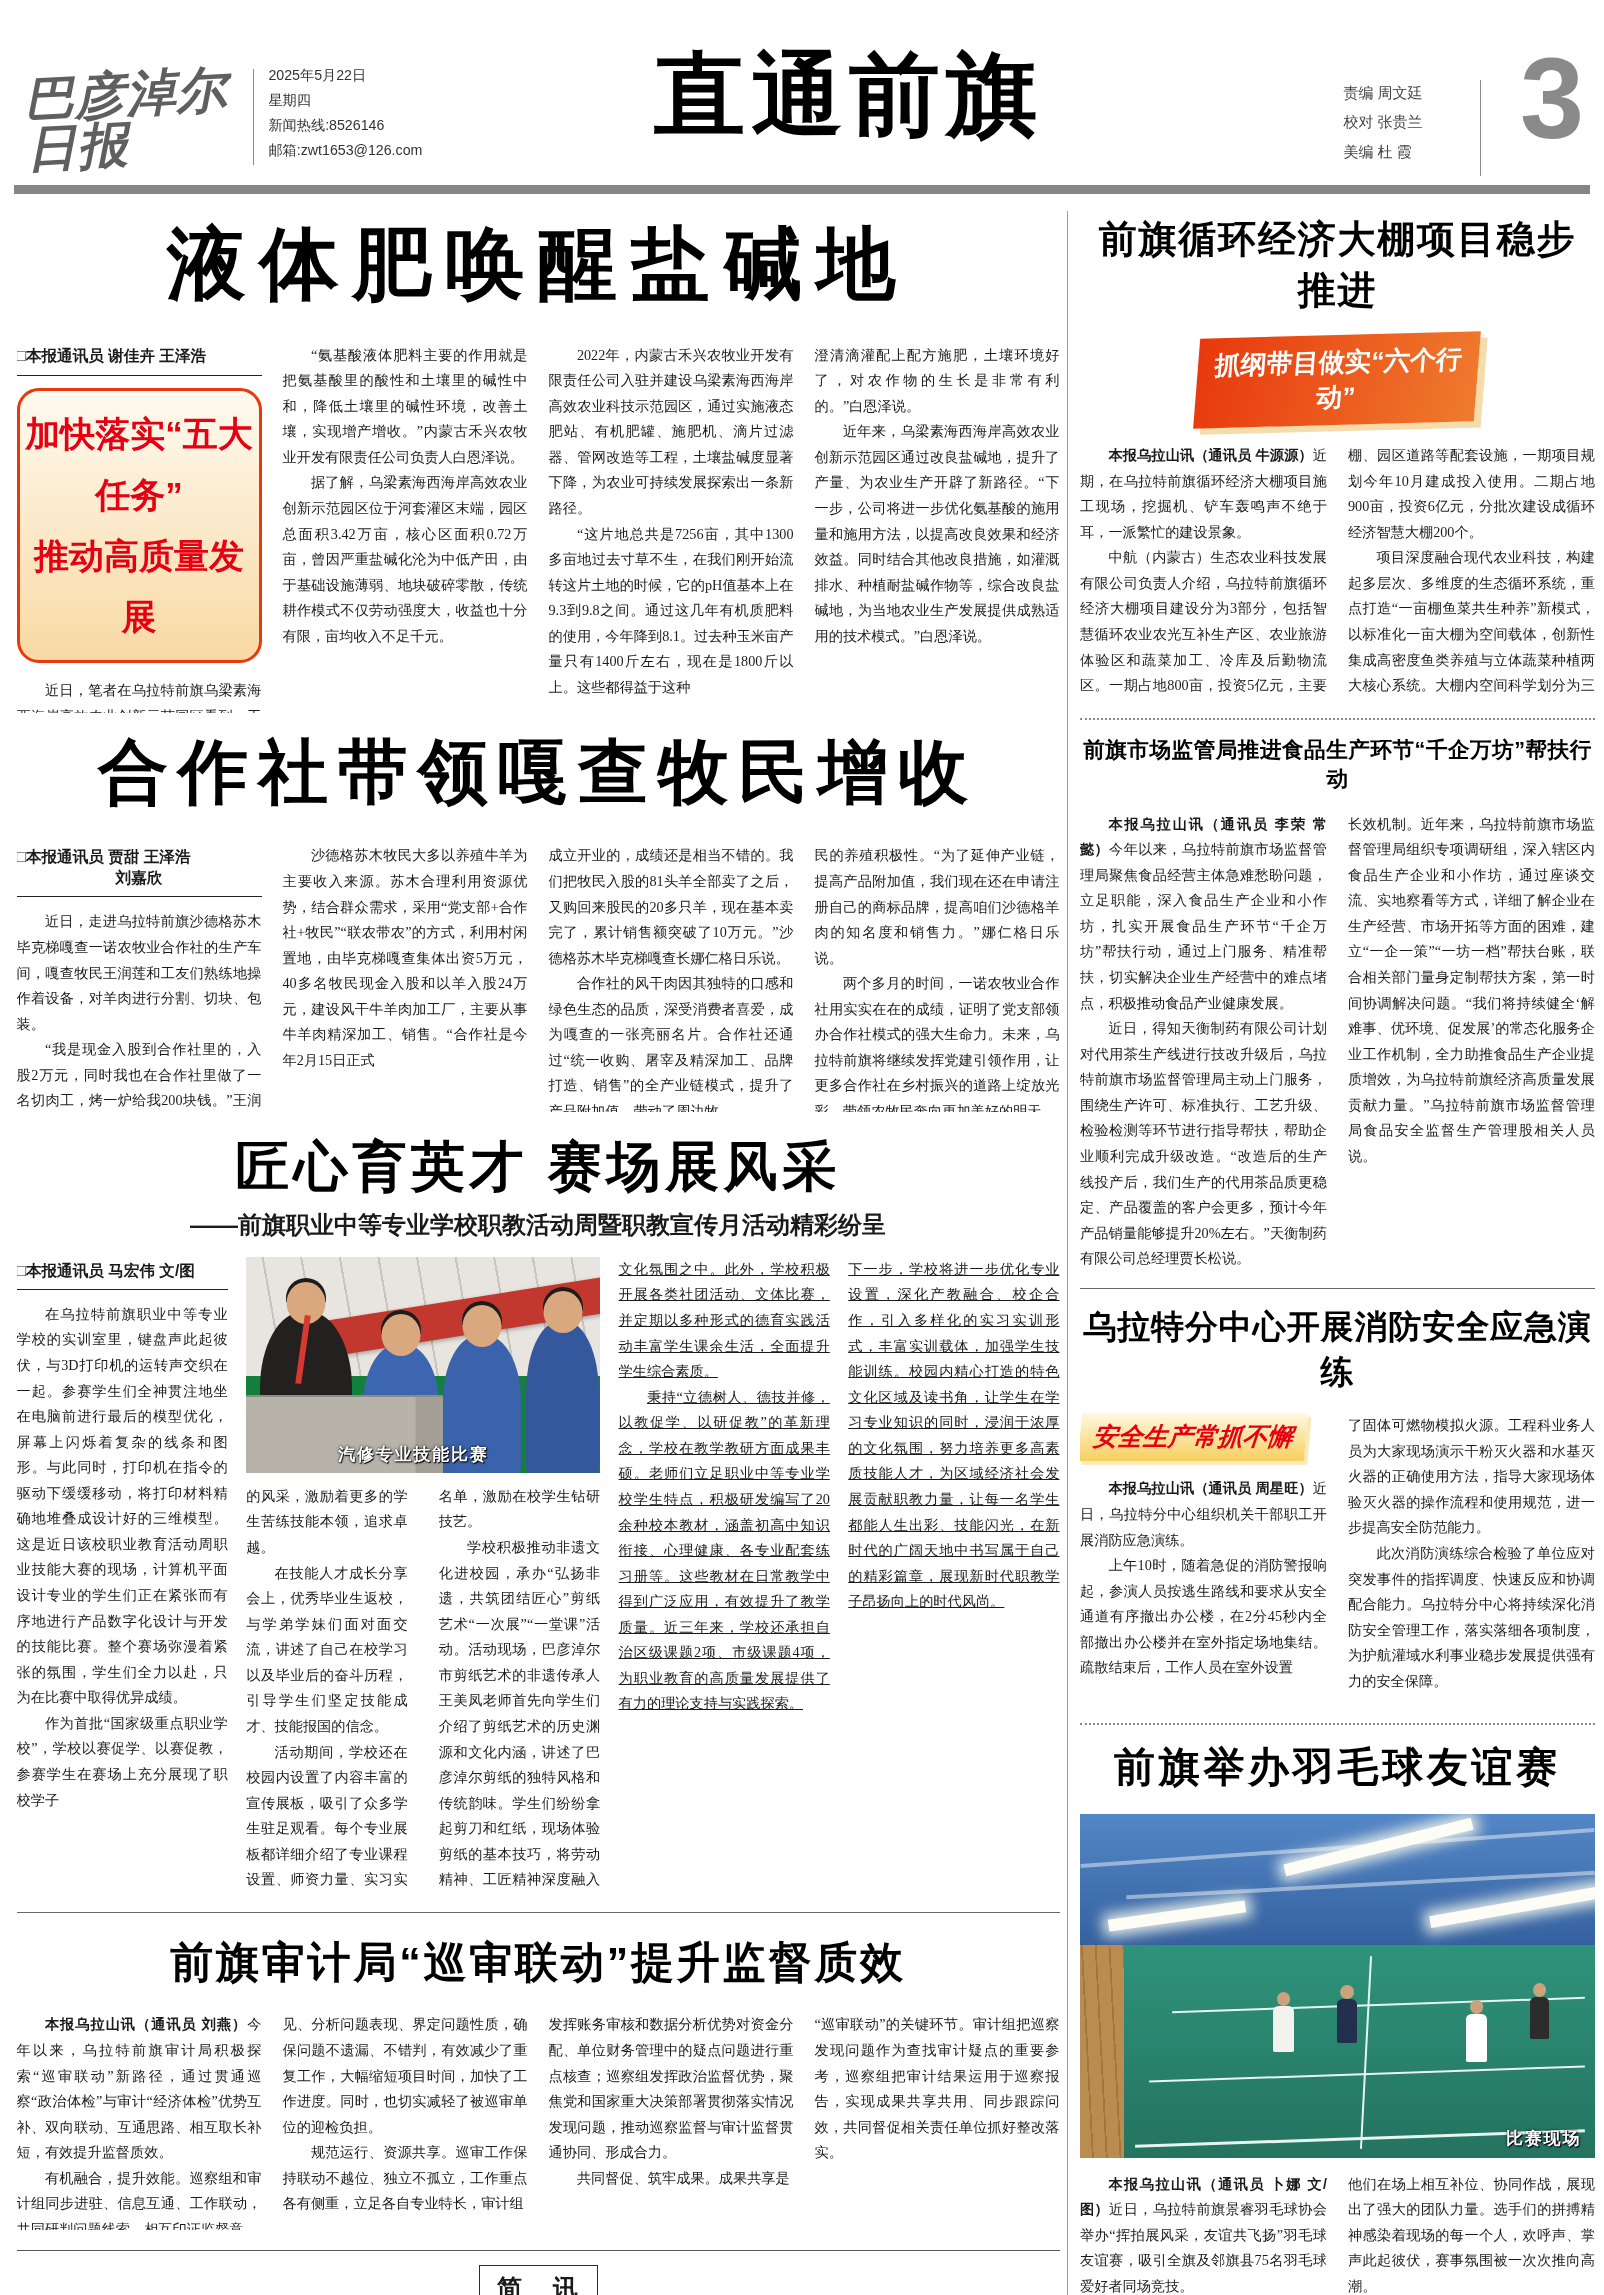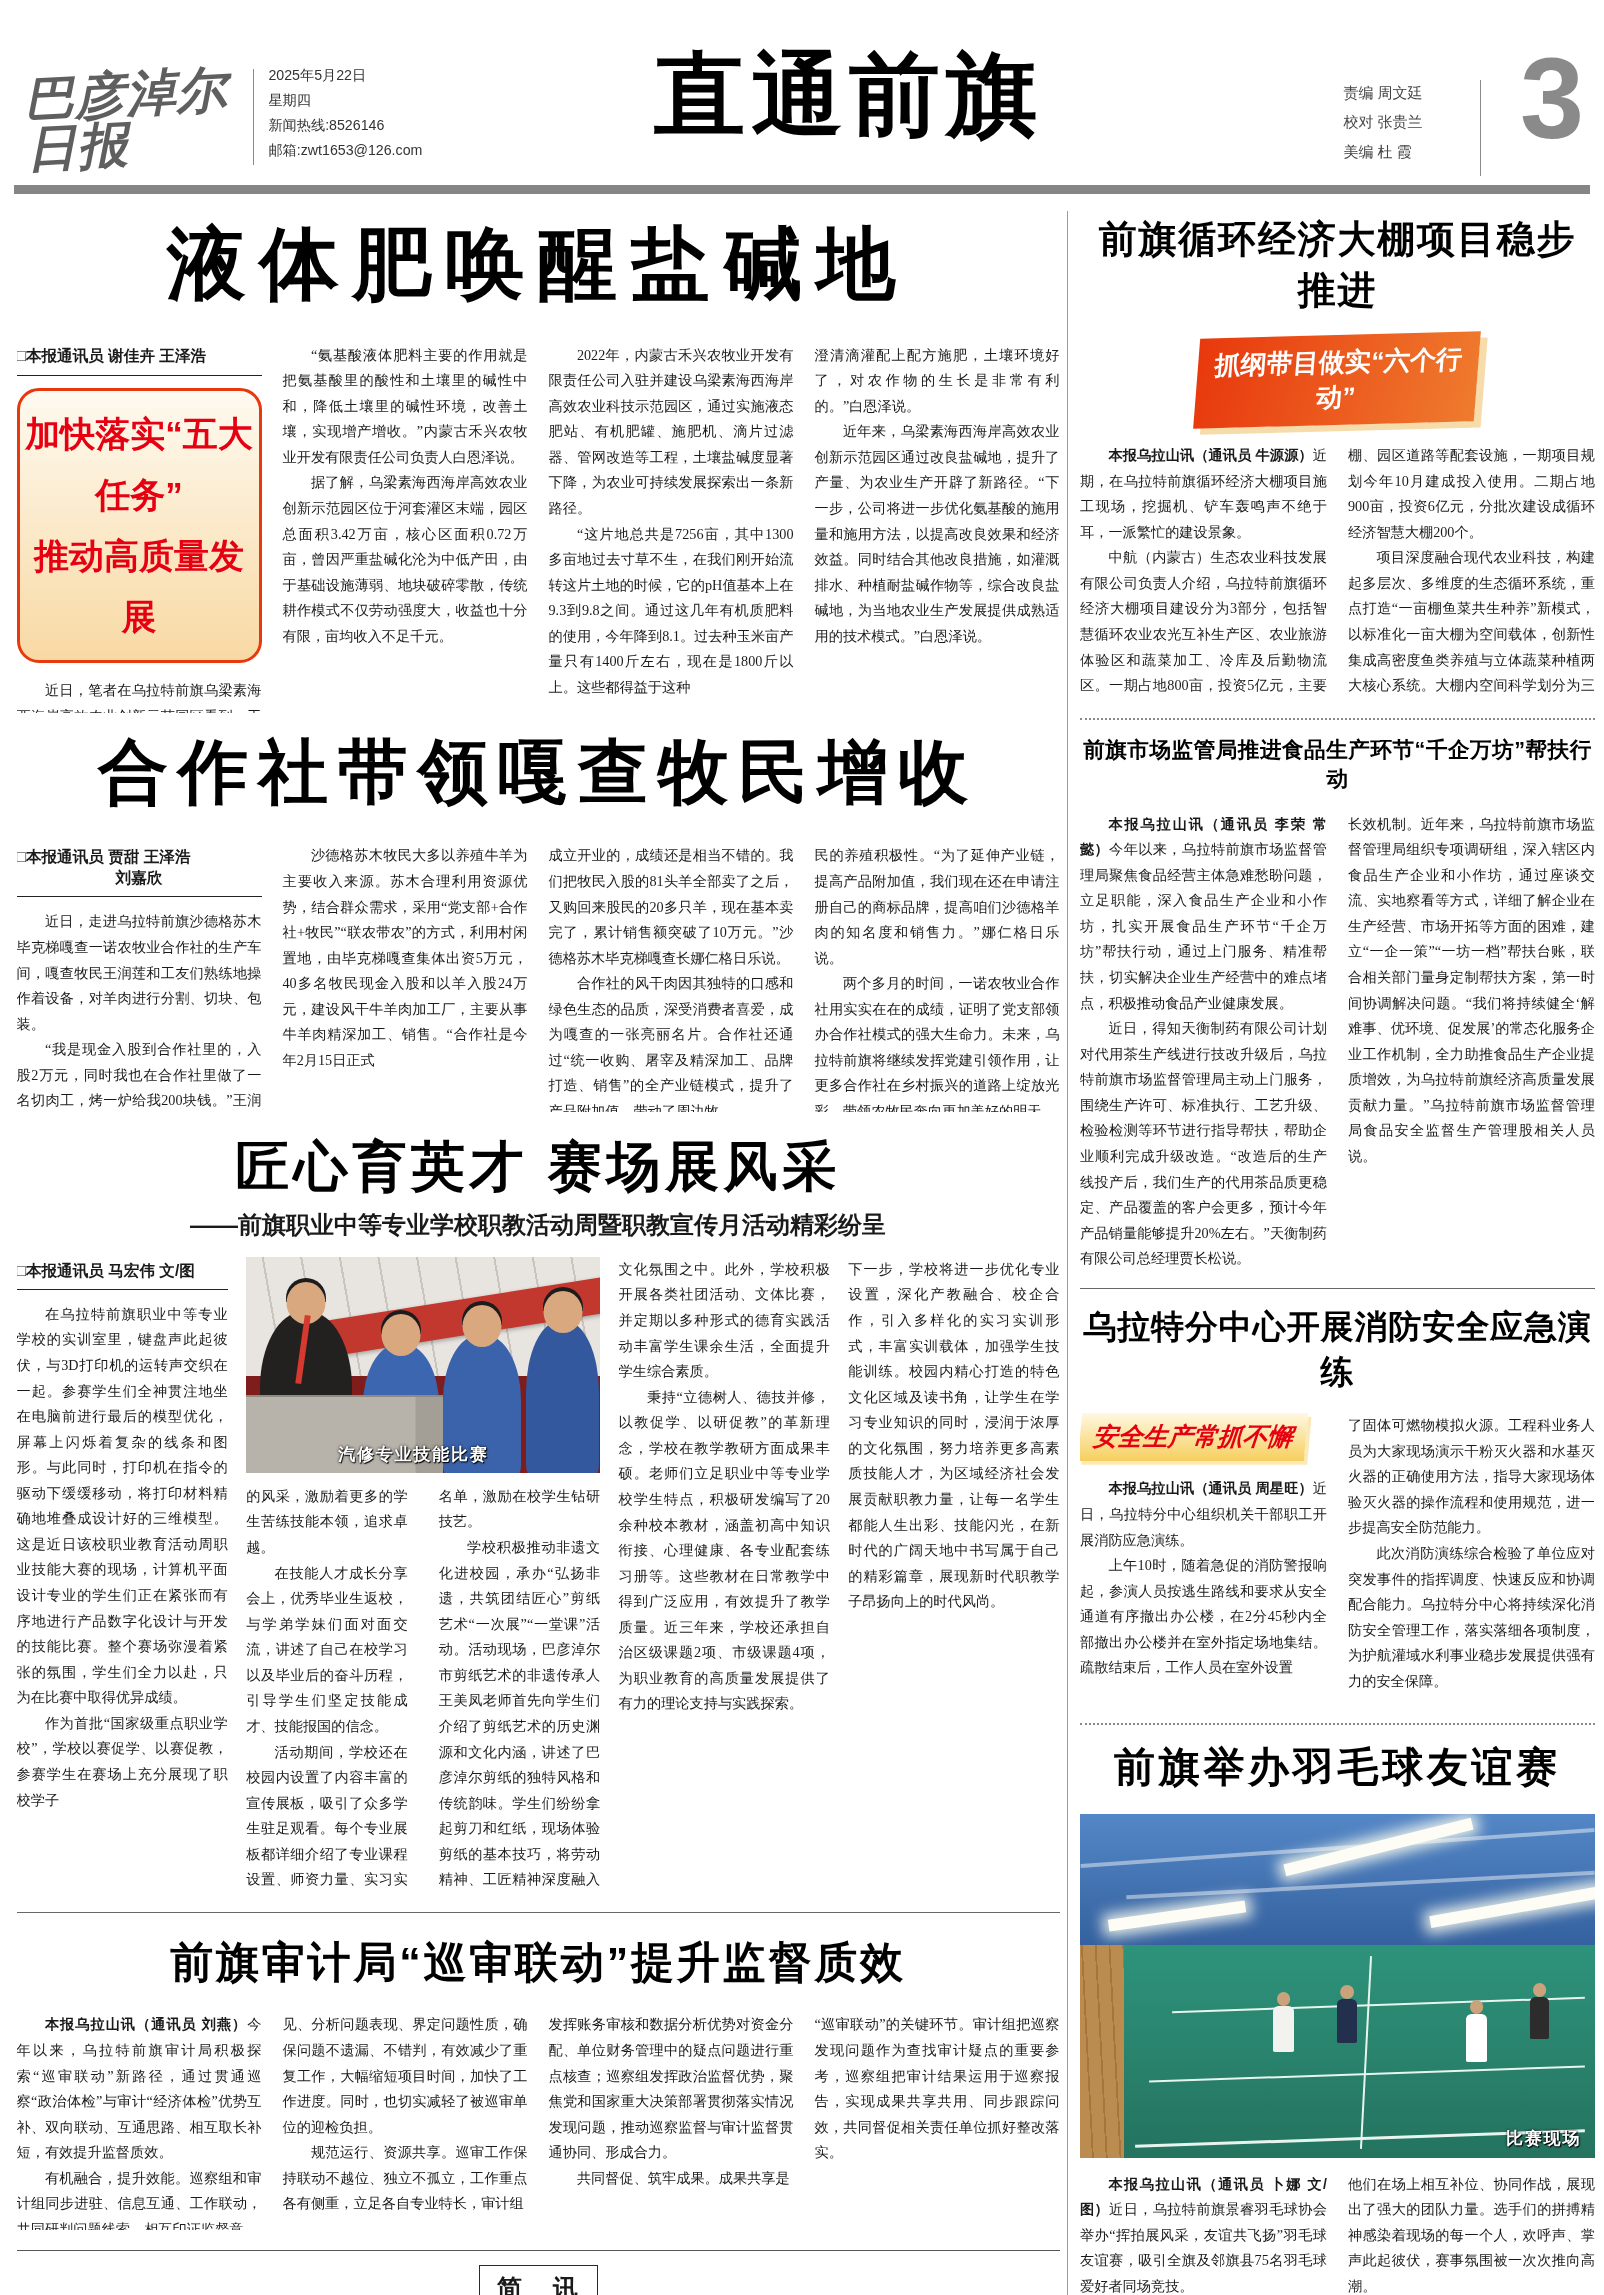--- a/index.html
+++ b/index.html
@@ -45,22 +45,22 @@
   .a1-body{height:370px;}
   
   .a3-title{font-size:70px;letter-spacing:10px;margin:13.8px 0 23px 0;}
   .a3-body{height:269px;}
   
   .a4-title{font-size:54px;letter-spacing:4.6px;margin:18.4px 0 5.5px 0;}
   .a4-sub{font-family:"Liberation Sans",sans-serif;font-weight:bold;font-size:24px;text-align:center;margin-bottom:15.6px;}
   .a4-body{height:640px;}
   .a4-c1{flex:0 0 174px;}
   .a4-mid{flex:0 0 354px;display:flex;flex-direction:column;}
-  .a4-c45{flex:1 1 0;min-width:0;}
-  .photo1{position:relative;width:354px;height:216px;overflow:hidden;background:#7f1d1d;margin-bottom:11px;}
+  .a4-c45{flex:1 1 0;min-width:0;text-decoration:underline;}
+  .photo1{position:relative;width:354px;height:216px;overflow:hidden;background:#15803d;margin-bottom:11px;}
   .p1-ceiling{position:absolute;inset:0 0 45% 0;background:
       repeating-linear-gradient(80deg,#e8e5e0 0 36px,#c9c5be 36px 38px),
       repeating-linear-gradient(-12deg,rgba(255,255,255,.55) 0 27.5px,rgba(160,155,148,.5) 27.5px 29px);}
   .p1-banner{position:absolute;left:41px;top:44px;width:331px;height:36px;background:#c2372e;
       transform:rotate(-9deg);box-shadow:0 1.8px 4.6px rgba(0,0,0,.3);}
   .p1-person{position:absolute;border-radius:46% 46% 8% 8%;}
   .p1-head{position:absolute;left:50%;top:-30px;transform:translateX(-50%);width:39px;height:42px;
       border-radius:50%;background:#d9a87f;}
   .p1-hair{position:absolute;left:50%;top:-34px;transform:translateX(-50%);width:40px;height:24px;
       border-radius:20px 20px 0 0;background:#1c1c1c;}

